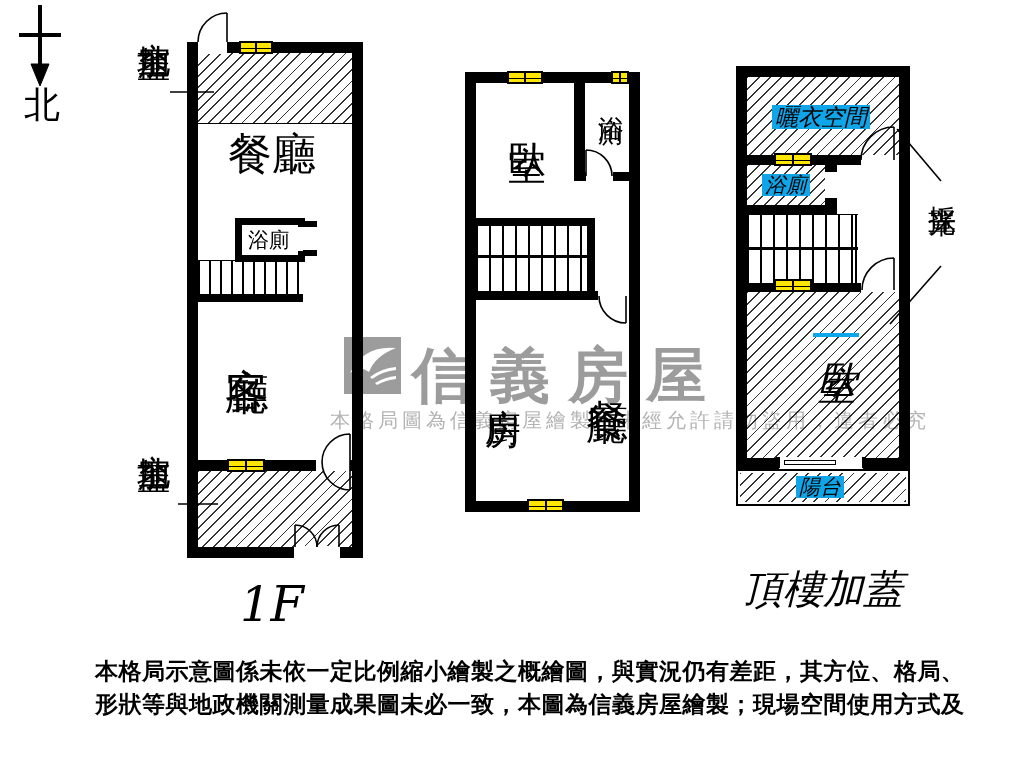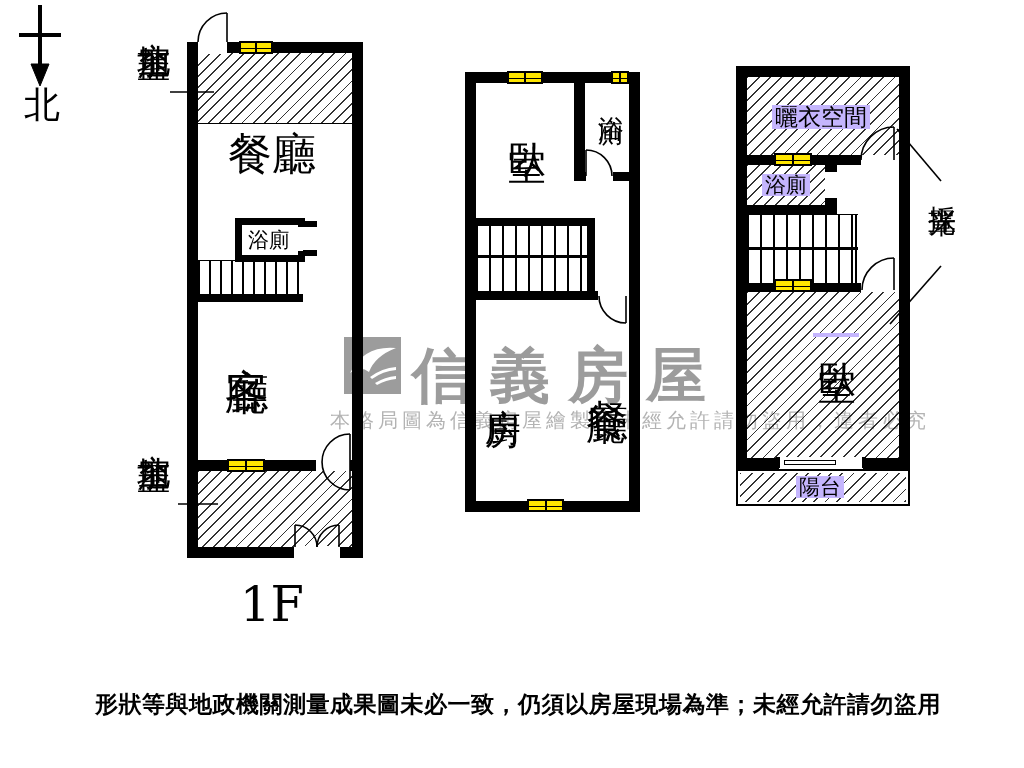--- a/index.html
+++ b/index.html
@@ -19,22 +19,22 @@
           border-top:1px solid #000;}
   .stairs13{background-image:repeating-linear-gradient(90deg,#000 0 2px,transparent 2px 13px);}
   
   .window{position:absolute;background:#ffe600;border:2px solid #000;box-sizing:border-box;}
   .window .wv{position:absolute;left:50%;top:0;width:2px;height:100%;margin-left:-1px;background:#000;}
   .window .wh{position:absolute;left:0;top:50%;width:100%;height:1px;background:#000;}
   
   .lbl{position:absolute;font-family:"DejaVu Serif","Liberation Serif",serif;white-space:nowrap;
        line-height:1.05;}
   .vtext{writing-mode:vertical-rl;text-orientation:upright;letter-spacing:2px;}
-  .onhatch{background:#c4b5fd;padding:0 3px;}
-  .floorlbl{position:absolute;font-family:"DejaVu Serif","Liberation Serif",serif;font-size:48px;}
+  .onhatch{background:#0ea5e9;padding:0 3px;font-style:italic;}
+  .floorlbl{position:absolute;font-family:"DejaVu Serif","Liberation Serif",serif;font-size:48px;font-style:italic;}
   
   #wm-brand{position:absolute;left:412px;top:336px;font-size:60px;font-weight:bold;
             letter-spacing:18px;color:#9c9c9c;font-family:Liberation Serif, serif;text-align:center;}
   #wm-notice{position:absolute;left:330px;top:407px;font-size:20px;letter-spacing:4px;color:#b3b3b3;}
   #wm-logo{position:absolute;left:344px;top:337px;width:57px;height:57px;background:#9c9c9c;}
   
   .disc{position:absolute;left:95px;width:900px;font-size:23px;font-weight:600;
         letter-spacing:0.5px;color:#000;white-space:nowrap;}
   svg.overlay{position:absolute;left:0;top:0;pointer-events:none;}
   .z1{z-index:1}.z2{z-index:2}.z3{z-index:3}.z4{z-index:4}
@@ -192,16 +192,18 @@
   <div class="lbl vtext z4" style="left:484px;top:380px;font-size:36px;">廚房</div>
   <div class="lbl vtext z4" style="left:585px;top:366px;font-size:42px;">餐廳</div>
 
   <div class="lbl onhatch z4" style="left:772px;top:105px;font-size:23px;">曬衣空間</div>
   <div class="lbl onhatch z4" style="left:762px;top:174px;font-size:21px;">浴廁</div>
   <div class="lbl vtext onhatch z4" style="left:813px;top:333px;font-size:38px;">臥室</div>
   <div class="lbl onhatch z4" style="left:796px;top:476px;font-size:21px;">陽台</div>
   <div class="lbl vtext z4" style="left:927px;top:184px;font-size:28px;">採光罩</div>
 
   <div class="floorlbl z4" style="left:240px;top:576px;">1F</div>
-
-  <div class="disc z4" style="top:689px;">形狀等與地政機關測量成果圖未必一致，仍須以房屋現場為準；未經允許請勿盜用</div>
+  <div class="floorlbl z4" style="left:743px;top:562px;font-size:40px;">頂樓加蓋</div>
+
+  <div class="disc z4" style="top:656px;">本格局示意圖係未依一定比例縮小繪製之概繪圖，與實況仍有差距，其方位、格局、</div>
+  <div class="disc z4" style="top:689px;">形狀等與地政機關測量成果圖未必一致，本圖為信義房屋繪製；現場空間使用方式及</div>
 
 </div>
 
 </body></html>

